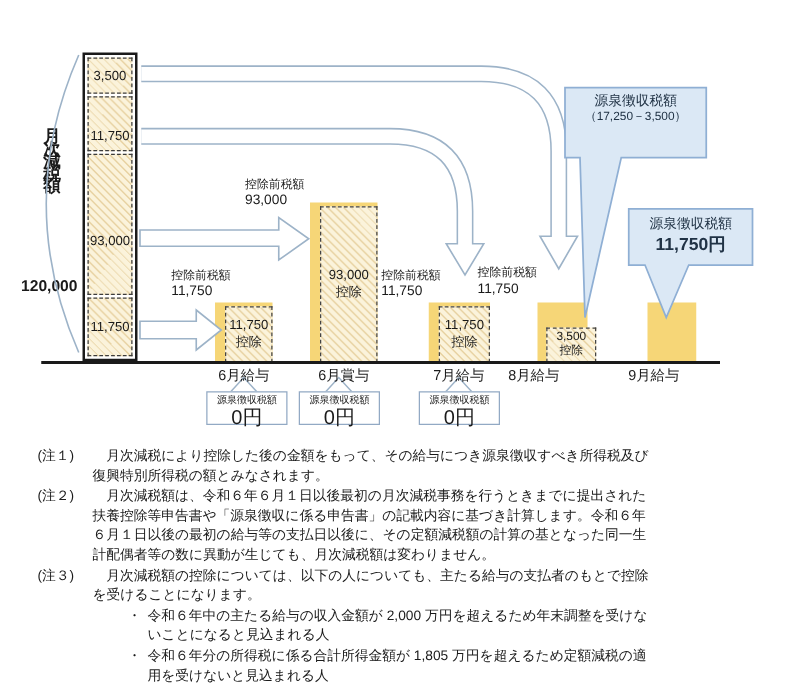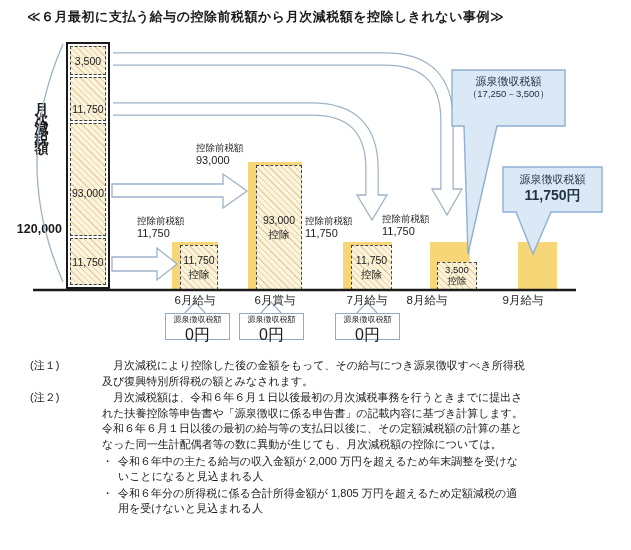--- a/index.html
+++ b/index.html
@@ -42,35 +42,34 @@
         text-align:center;padding-top:2px;}
   .wbox .wl{font-size:8px;display:block;line-height:1.1;}
   .wbox .wv{font-size:16px;display:block;line-height:1.2;}
   
   .callout-txt{text-align:center;color:#203245;}
   .callout-txt .cl{display:block;font-size:11px;line-height:1.3;}
   .callout-txt .cv{display:block;font-size:14px;font-weight:bold;line-height:1.3;}
   .callout-txt .cf{display:block;font-size:9.5px;line-height:1.3;}
   
   .notes{left:30px;top:358px;width:496px;font-size:11px;line-height:1.42;}
-  .note{display:flex;margin-bottom:1px;gap:28px;}
+  .note{display:flex;margin-bottom:1px;}
   .note .nlab{flex:0 0 44px;}
   .note .ntxt{flex:1;text-indent:1em;}
   .bullets{margin-left:72px;}
   .bullet{display:flex;margin-top:1px;}
   .bullet .bch{flex:0 0 16px;}
   .bullet .btx{flex:1;}
   svg{position:absolute;left:0;top:0;pointer-events:none;}
 </style>
 </head>
 <body>
 
 <div id="stage">
 
-  <div class="abs title">≪６月最初に支払う給与の控除前税額から月次減税額を控除しきれない事例≫</div>
 
   <div class="abs bar" style="left:172px;top:242px;width:46px;height:48px;">
     <div class="hbox hatch">
       <span>11,750</span>
       <span>控除</span>
     </div>
   </div>
   <div class="abs bar" style="left:248px;top:162px;width:54px;height:128px;">
     <div class="hbox hatch">
       <span>93,000</span>
@@ -179,21 +178,25 @@
     <span class="cv">11,750円</span>
   </div>
 
   <div class="abs notes">
     <div class="note">
       <span class="nlab">(注１)</span>
       <span class="ntxt">月次減税により控除した後の金額をもって、その給与につき源泉徴収すべき所得税及び復興特別所得税の額とみなされます。</span>
     </div>
     <div class="note">
       <span class="nlab">(注２)</span>
-      <span class="ntxt">月次減税額は、令和６年６月１日以後最初の月次減税事務を行うときまでに提出された扶養控除等申告書や「源泉徴収に係る申告書」の記載内容に基づき計算します。令和６年６月１日以後の最初の給与等の支払日以後に、その定額減税額の計算の基となった同一生計配偶者等の数に異動が生じても、月次減税額の控除については。</span>
+      <span class="ntxt">月次減税額は、令和６年６月１日以後最初の月次減税事務を行うときまでに提出された扶養控除等申告書や「源泉徴収に係る申告書」の記載内容に基づき計算します。令和６年６月１日以後の最初の給与等の支払日以後に、その定額減税額の計算の基となった同一生計配偶者等の数に異動が生じても、月次減税額は変わりません。</span>
+    </div>
+    <div class="note">
+      <span class="nlab">(注３)</span>
+      <span class="ntxt">月次減税額の控除については、以下の人についても、主たる給与の支払者のもとで控除を受けることになります。</span>
     </div>
     <div class="bullets">
       <div class="bullet">
         <span class="bch">・</span>
         <span class="btx">令和６年中の主たる給与の収入金額が 2,000 万円を超えるため年末調整を受けないことになると見込まれる人</span>
       </div>
       <div class="bullet">
         <span class="bch">・</span>
         <span class="btx">令和６年分の所得税に係る合計所得金額が 1,805 万円を超えるため定額減税の適用を受けないと見込まれる人</span>
       </div>

